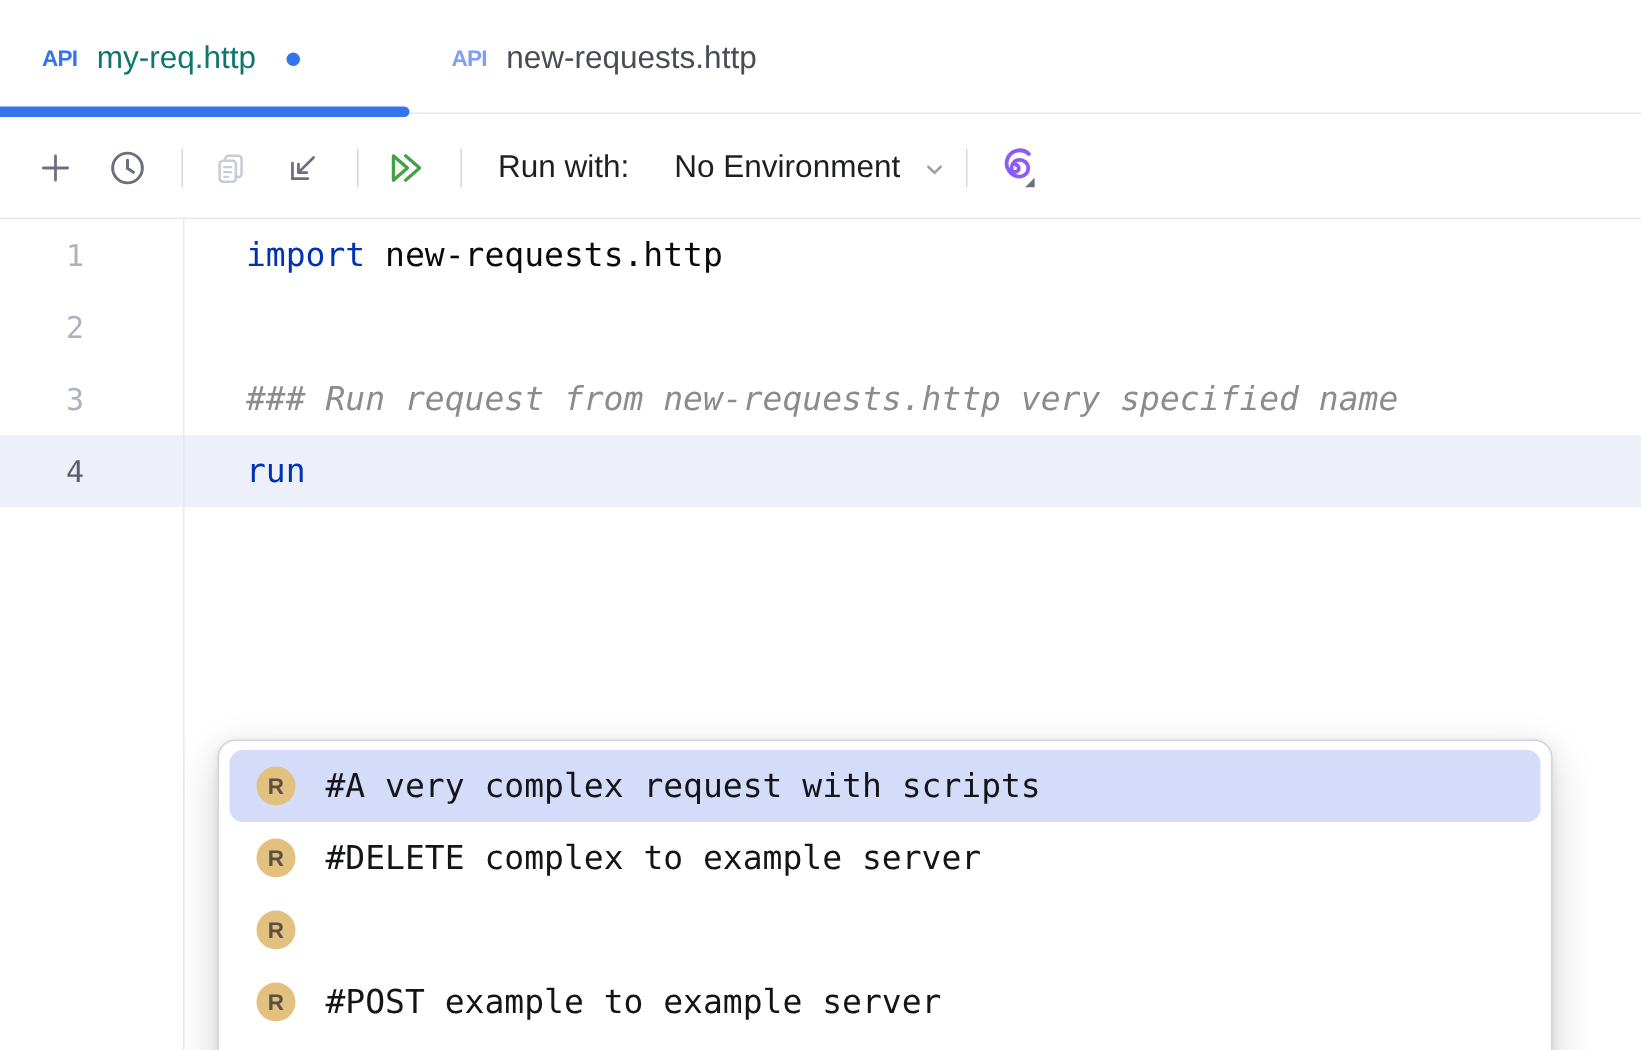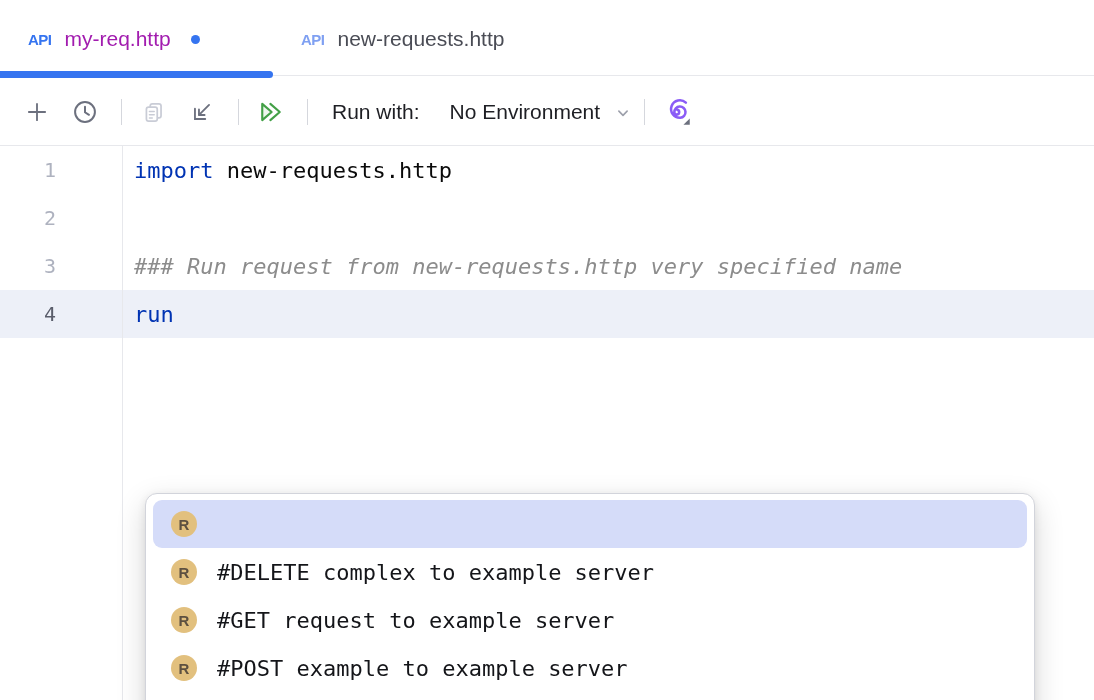--- a/index.html
+++ b/index.html
@@ -9,21 +9,21 @@
   
   .tabbar { position:relative; height:78px; display:flex; align-items:flex-end; background:#fff; }
   .tabbar::after { content:''; position:absolute; left:0; right:0; bottom:2px; height:1px; background:#E7E8EC; }
   .tab { display:flex; align-items:center; height:100%; padding:0 28px; cursor:pointer; }
   .tab.active { width:273px; }
   .tab-underline { position:absolute; left:0; bottom:0; width:273px; height:7px;
                    background:#3574F0; border-radius:0 4px 4px 0; z-index:2; }
   .api-glyph { font-weight:700; font-size:15px; letter-spacing:-0.5px; color:#3574F0;
                font-family:"Liberation Sans", sans-serif; }
   .tab .api-glyph { margin-right:13px; }
-  .tab-label { font-size:21px; color:#a21caf; }
+  .tab-label { font-size:21px; color:#0f766e; }
   .tab.inactive .tab-label { color:#4A4C55; }
   .tab.inactive .api-glyph { color:#7FA0F2; }
   .mod-dot { width:9px; height:9px; border-radius:50%; background:#3574F0; margin-left:20px; }
 
   
   .toolbar { height:68px; display:flex; align-items:center; padding-left:15px;
              border-bottom:1px solid #E7E8EC; background:#fff; }
   .tbtn { width:44px; height:44px; display:flex; align-items:center; justify-content:center;
           border:none; background:transparent; margin-right:4px; border-radius:6px; cursor:pointer; }
   .tsep { width:1px; height:26px; background:#D5D7DD; margin:0 10px; }
@@ -33,21 +33,21 @@
   .ai-btn { position:relative; }
 
   
   .editor { position:relative; height:554px; background:#fff; }
   .gutter-line { position:absolute; left:122px; top:0; bottom:0; width:1px; background:#E7E8EC; z-index:1; }
   .line-row { display:flex; align-items:center; height:48px; }
   .line-row.current { background:#EDF0F8; }
   .gutter-cell { flex:0 0 122px; text-align:right; padding-right:66px;
                  font-family:"DejaVu Sans Mono", monospace; font-size:20px; color:#AEB2BF; }
   .line-row.current .gutter-cell { color:#5A5D6B; }
-  .code-text { font-family:"DejaVu Sans Mono", monospace; font-size:22px; padding-left:12px;
+  .code-text { font-family:"DejaVu Sans Mono", monospace; font-size:22px; padding-left:42px;
                white-space:pre; position:relative; z-index:2; }
   .tok-keyword { color:#0033B3; }
   .tok-plain { color:#0A0A0A; }
   .tok-comment { color:#8C8C8C; font-style:italic; }
   .tok-error { text-decoration-style:wavy; text-decoration-color:#E8554F;
                text-decoration-thickness:1.5px; text-underline-offset:6px;text-align:right; }
 
   
   .popup { position:absolute; left:145px; top:347px; width:890px; background:#fff;
            border:1px solid #D2D4DB; border-radius:12px; overflow:hidden; z-index:10;
@@ -167,34 +167,34 @@
     <div class="code-text"><span class="tok-keyword tok-error">run</span></div>
   </div>
 </div>
 
   <div class="popup">
     <div class="popup-list">
   <div class="popup-item selected">
     <span class="item-icon">
             <span class="r-badge">R</span>
           </span>
+    <span class="item-label">#A very complex request with scripts</span>
   </div>
 
   <div class="popup-item">
     <span class="item-icon">
             <span class="r-badge">R</span>
           </span>
     <span class="item-label">#DELETE complex to example server</span>
   </div>
 
   <div class="popup-item">
     <span class="item-icon">
             <span class="r-badge">R</span>
           </span>
-    <span class="item-label">#GET request to example server</span>
   </div>
 
   <div class="popup-item">
     <span class="item-icon">
             <span class="r-badge">R</span>
           </span>
     <span class="item-label">#POST example to example server</span>
   </div>
 
   <div class="popup-item">

